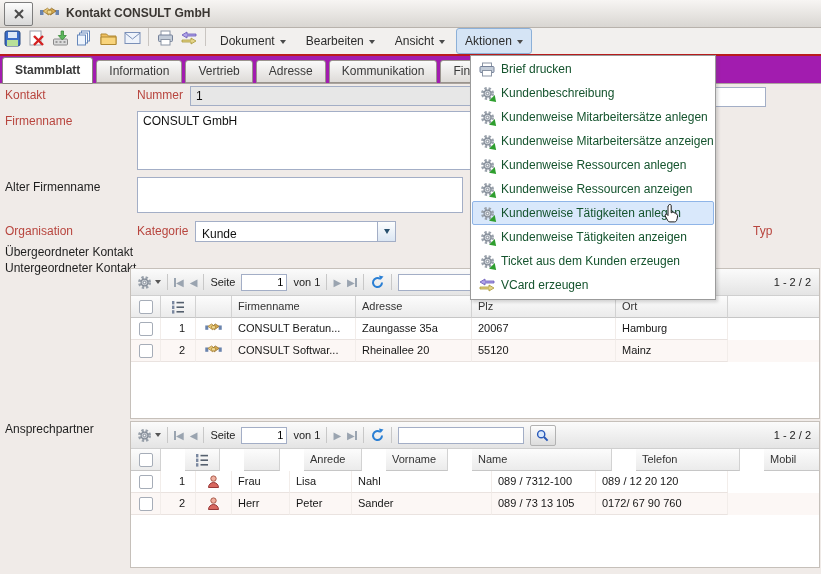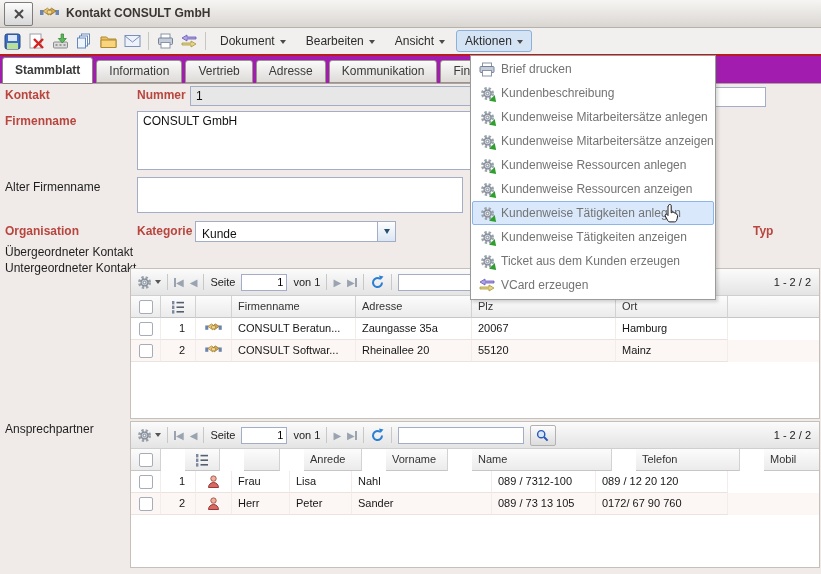--- a/index.html
+++ b/index.html
@@ -9,37 +9,37 @@
   
   .titlebar{position:absolute;left:0;top:0;width:821px;height:27px;
     background:linear-gradient(#f7f5f3,#d9d6d2);border-bottom:1px solid #b8b2ac;}
   .close-btn{position:absolute;left:4px;top:2px;width:27px;height:22px;border:1px solid #7d7d7d;
     border-radius:2px;background:linear-gradient(#fcfcfc,#d8d8d8);display:flex;align-items:center;justify-content:center;cursor:pointer;}
   .hs-icon{position:absolute;left:40px;top:6px;}
   .win-title{position:absolute;left:66px;top:0;line-height:27px;font-size:12px;font-weight:bold;color:#3a3632;}
 
   
   .toolbar{position:absolute;left:0;top:28px;width:821px;height:26px;background:#f2f0ee;
-    border-bottom:6px solid #b91c1c;display:flex;align-items:center;}
+    border-bottom:6px solid #b91c1c;display:flex;}
   .tbtn{width:24px;height:20px;display:flex;align-items:center;justify-content:center;cursor:pointer;}
   .tsep{width:1px;height:18px;background:#c9c5c1;margin:0 4px;}
   .menu-btn{font-size:12px;color:#2c2c2c;padding:3px 8px;margin:0 1px;border:1px solid transparent;border-radius:3px;cursor:pointer;display:flex;align-items:center;}
   .menu-btn .caret{width:0;height:0;border-left:3px solid transparent;border-right:3px solid transparent;border-top:4px solid #4a4a4a;margin-left:5px;margin-top:2px;}
   .menu-btn.active{background:#d5e4f5;border-color:#8cb0d8;}
 
   
   .tabstrip{position:absolute;left:0;top:56px;width:821px;height:28px;background:#a21caf;
     border-bottom:1px solid #aba49e;display:flex;align-items:flex-end;padding-left:2px;box-sizing:border-box;}
   .tab{height:21px;line-height:21px;padding:0 12px;font-size:12px;color:#3a3a3a;margin-right:3px;
     background:linear-gradient(#fafafa,#dedbd8);border:1px solid #9a948e;border-radius:3px 3px 0 0;cursor:pointer;white-space:nowrap;}
   .tab.active{height:25px;line-height:25px;background:#ffffff;font-weight:bold;margin-bottom:-1px;border-color:#8a847e;z-index:1;}
 
   
   .lbl{position:absolute;font-size:12px;white-space:nowrap;}
-  .red{color:#b8453e;font-weight:bold;}
+  .red{color:#b8453e;}
   .dark{color:#1e1e1e;}
   .field{position:absolute;background:#fff;border:1px solid #a3aec6;font-size:12px;color:#111;box-sizing:border-box;}
   .field.ro{background:#e7e7e7;}
   .pad{padding:2px 5px;}
   .select{display:flex;align-items:flex-end;}
   .select .val{flex:1;padding-left:6px;font-size:12px;color:#111;}
   .select .trig{width:17px;height:100%;border-left:1px solid #a3aec6;background:linear-gradient(#fdfefe,#dbe6f3);
     display:flex;align-items:center;justify-content:center;cursor:pointer;}
   .select .trig i{width:0;height:0;border-left:3px solid transparent;border-right:3px solid transparent;border-top:5px solid #28506e;}
 
@@ -69,21 +69,21 @@
   .rc.cn{display:flex;align-items:center;justify-content:center;padding-left:0;}
   .rc.num{text-align:right;padding-right:10px;padding-left:0;}
   .rc.blank{border-right:none;border-bottom:none;}
   .cbx{width:12px;height:12px;border:1px solid #a6adb8;border-radius:2px;background:#fff;cursor:pointer;}
 
   
   .dropdown{position:absolute;left:470px;top:55px;width:246px;height:245px;background:#fff;border:1px solid #9b9b9b;
     box-shadow:2px 2px 3px rgba(90,90,90,.25);z-index:50;padding-top:1px;box-sizing:border-box;}
   .mi{height:22px;display:flex;align-items:center;border:1px solid transparent;border-radius:2px;margin:0 1px;cursor:pointer;}
   .mi .ico{width:28px;display:flex;align-items:center;justify-content:center;flex:none;}
-  .mi .mtxt{font-size:12px;color:#737373;white-space:nowrap;}
+  .mi .mtxt{font-size:12px;color:#14532d;white-space:nowrap;}
   .mi.hl{background:#d9e8fb;border-color:#8fb5e8;}
   .gearwrap{position:relative;width:15px;height:15px;}
   .gearwrap .garr{position:absolute;right:-3px;bottom:-2px;width:0;height:0;
     border-left:4px solid transparent;border-right:4px solid transparent;border-top:6px solid #2e9e2e;transform:rotate(-45deg);}
   .cursor-hand{position:absolute;left:663px;top:204px;z-index:60;}
 </style>
 </head>
 <body>
 
 <div class="app">

